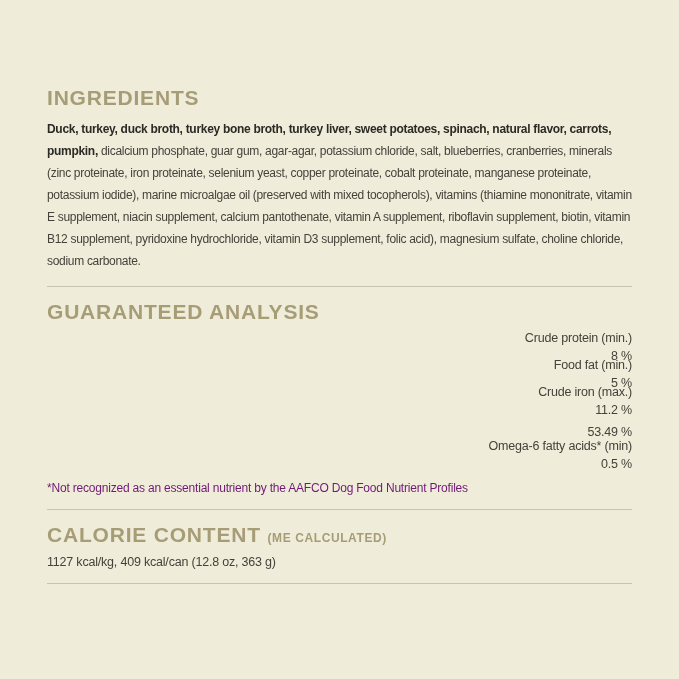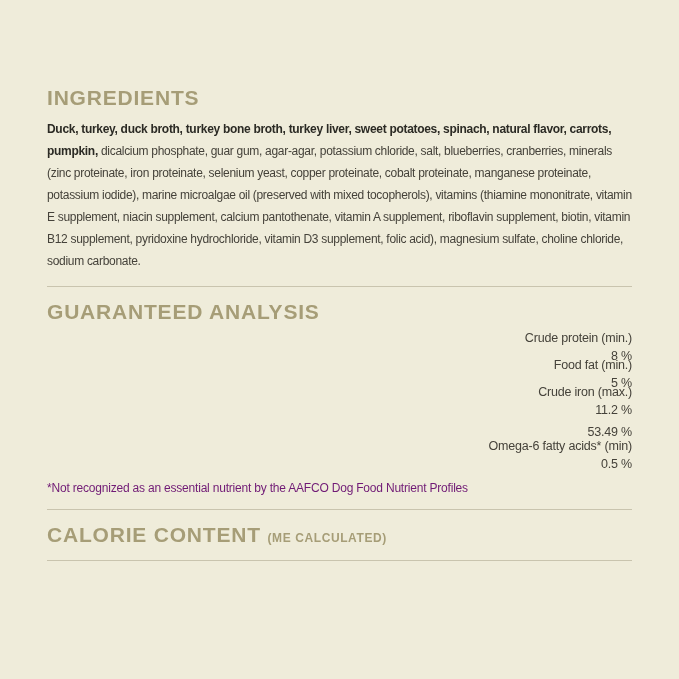--- a/index.html
+++ b/index.html
@@ -137,18 +137,19 @@
       </div>
     </div>
 
     <p class="footnote">*Not recognized as an essential nutrient by the AAFCO Dog Food Nutrient Profiles</p>
   </section>
 
   <hr class="divider">
 
   <section>
     <h2 class="section-heading"><span>CALORIE CONTENT</span> <span class="heading-note">(ME CALCULATED)</span></h2>
+    <p class="calorie-line">1127 kcal/kg, 409 kcal/can (12.8 oz, 363 g)</p>
   </section>
 
   <hr class="divider">
 
 
 </div>
 
 </body></html>

